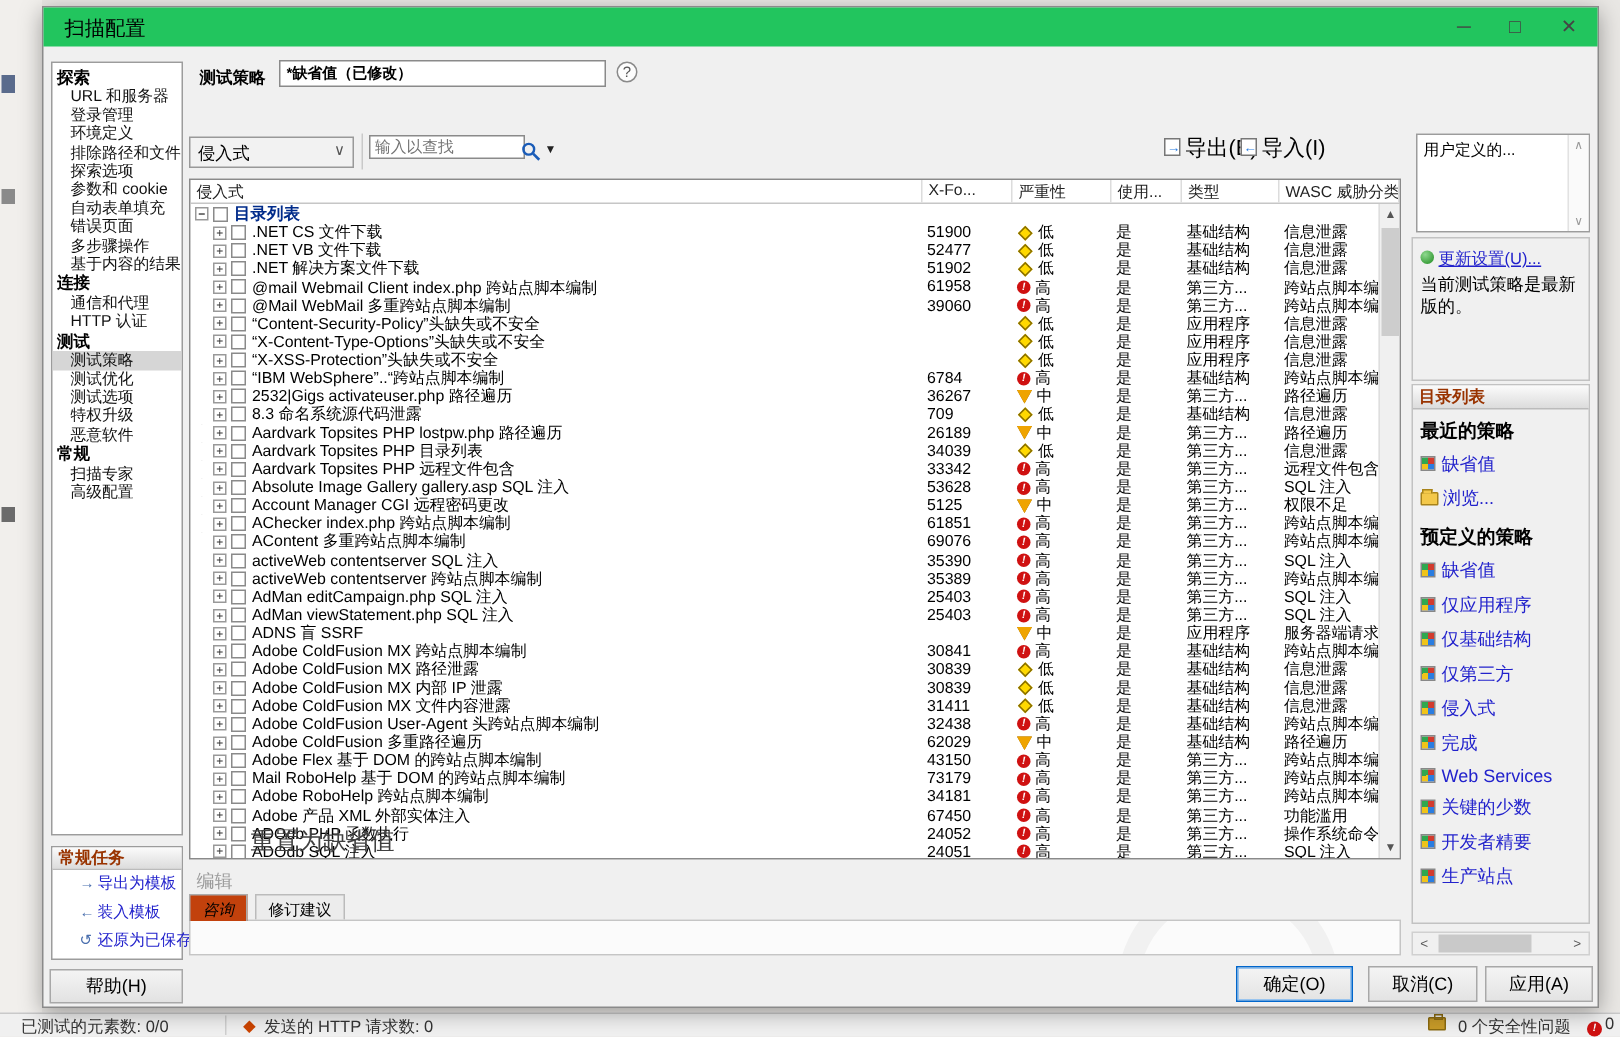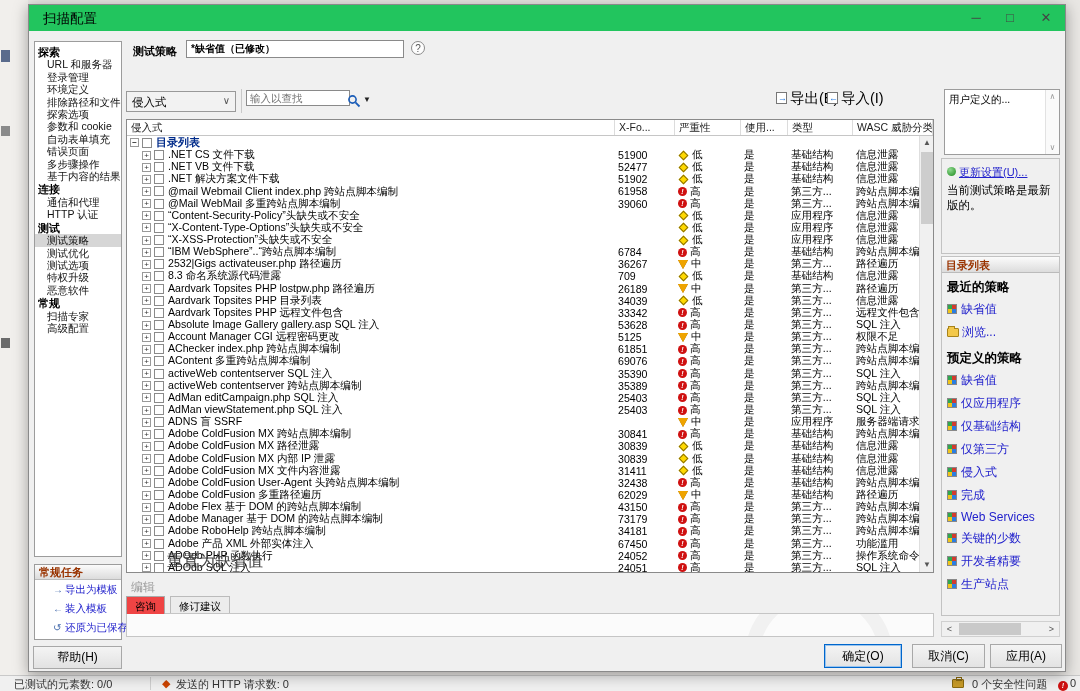--- a/index.html
+++ b/index.html
@@ -68,21 +68,21 @@
   .sev-low { width:7px; height:7px; background:#ffd900; border:1px solid #8a7000; transform:rotate(45deg); margin:0 5px 0 2px; }
   
   #vscroll { position:absolute; right:0; top:16px; bottom:0; width:14px; background:#f0f0f0; border-left:1px solid #dedede; }
   .sarr { position:absolute; left:0; width:14px; height:14px; text-align:center; font-size:8px; color:#555; line-height:14px; }
   #vthumb { position:absolute; left:1px; top:16px; width:12px; height:72px; background:#cdcdcd; }
 
   
   #edit-link { position:absolute; left:102px; top:574px; font-size:12px; color:#9a9a9a; }
   #reset-link { position:absolute; left:138px; top:546px; font-size:16px; color:#404040; }
   .tab { position:absolute; top:591px; height:18px; font-size:10.5px; padding:3px 8px 0 8px; }
-  #tab-advisory { left:97px; background:#ef4444; border:1px solid #aaa; border-bottom:none; z-index:2; }
+  #tab-advisory { left:97px; background:#c2410c; border:1px solid #aaa; border-bottom:none; z-index:2;font-style:italic; }
   #tab-fix { left:141px; background:#ececec; border:1px solid #bbb; border-bottom:none; }
   #advisory-body { position:absolute; left:97px; top:608px; width:808px; height:24px; background:#fbfbfb; border:1px solid #c5c5c5; overflow:hidden; }
   #advisory-body::after { content:""; position:absolute; right:40px; top:-30px; width:120px; height:120px; border-radius:50%; border:14px solid #f1f1f1; }
 
   
   #user-box { position:absolute; left:915px; top:84px; width:116px; height:66px; background:#fff; border:1px solid #9c9c9c; font-size:10.5px; }
   #user-box .txt { position:absolute; left:4px; top:3px; }
   .mini-scroll { position:absolute; right:0; top:0; bottom:0; width:14px; border-left:1px solid #e2e2e2; background:#fafafa; }
   .mini-scroll .up,.mini-scroll .dn { position:absolute; left:0; width:13px; text-align:center; font-size:8px; color:#999; }
   .mini-scroll .up{ top:2px;} .mini-scroll .dn{ bottom:2px;}
@@ -660,21 +660,21 @@
             <span>高</span>
           </span>
           <span class="cell c-used">是</span>
           <span class="cell c-type">第三方...</span>
           <span class="cell c-wasc">跨站点脚本编制</span>
         </div>
         <div class="trow">
           <span class="cell c-name" style="padding-left: 15px;">
             <span class="expand">+</span>
             <span class="cbox"></span>
-            <span>Adobe Manager 基于 DOM 的跨站点脚本编制</span>
+            <span>Mail RoboHelp 基于 DOM 的跨站点脚本编制</span>
           </span>
           <span class="cell c-xfo">73179</span>
           <span class="cell c-sev">
             <i class="sev-ic sev-high">!</i>
             <span>高</span>
           </span>
           <span class="cell c-used">是</span>
           <span class="cell c-type">第三方...</span>
           <span class="cell c-wasc">跨站点脚本编制</span>
         </div>

